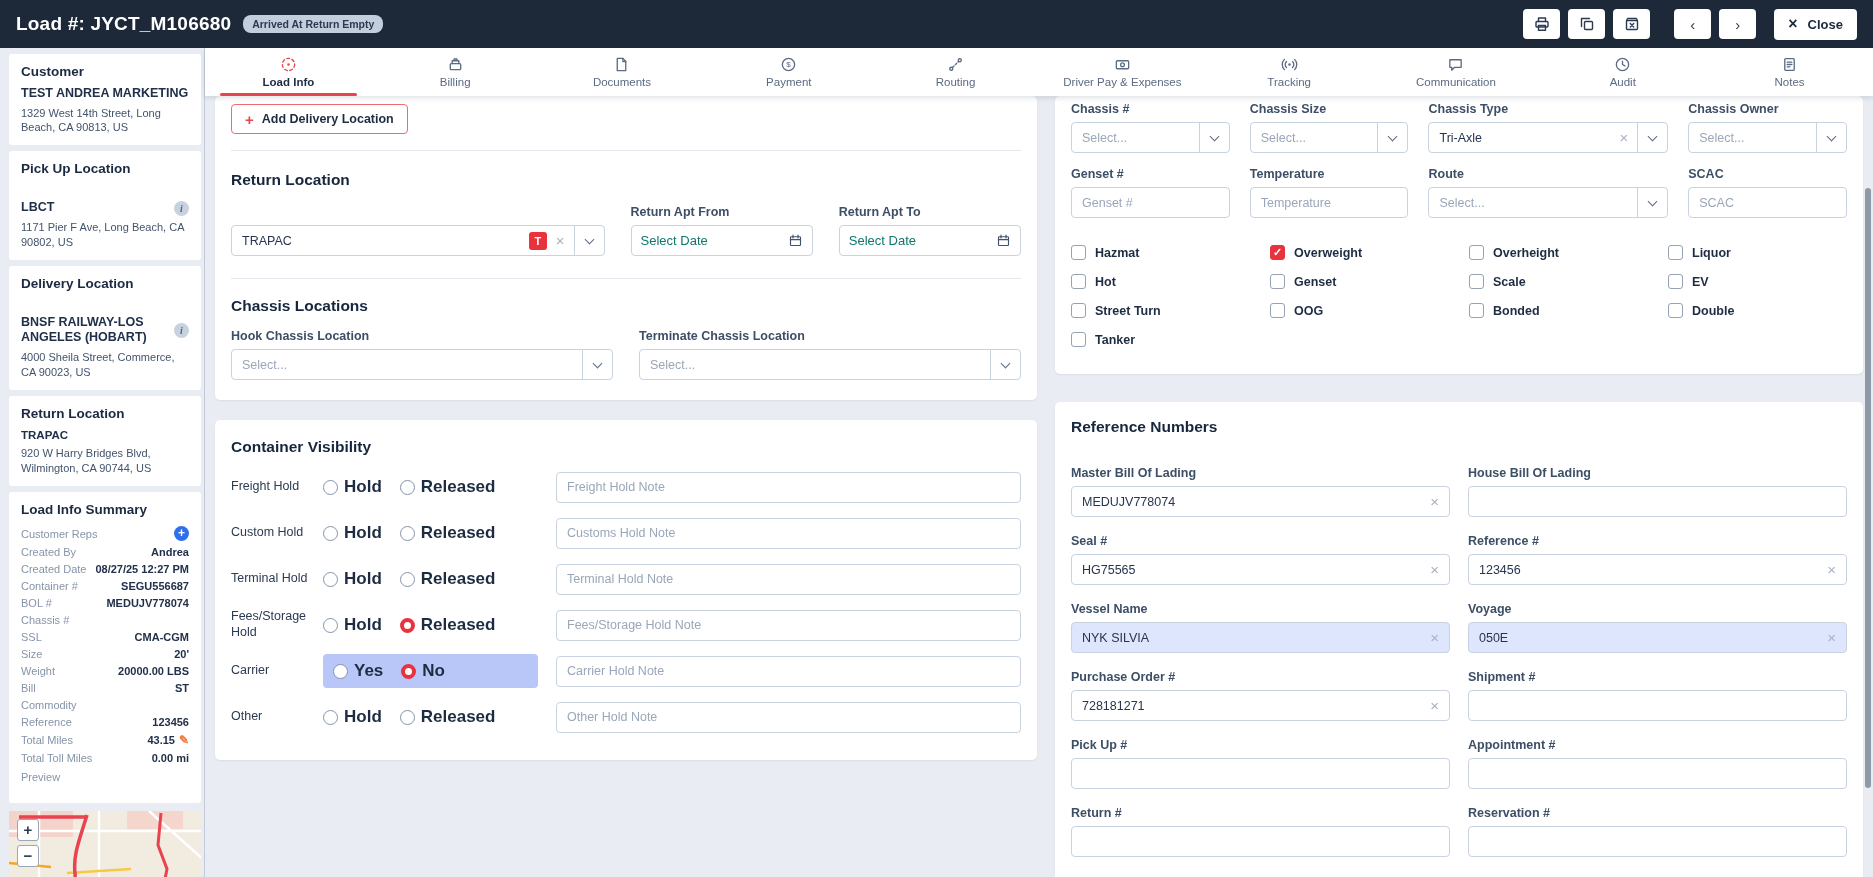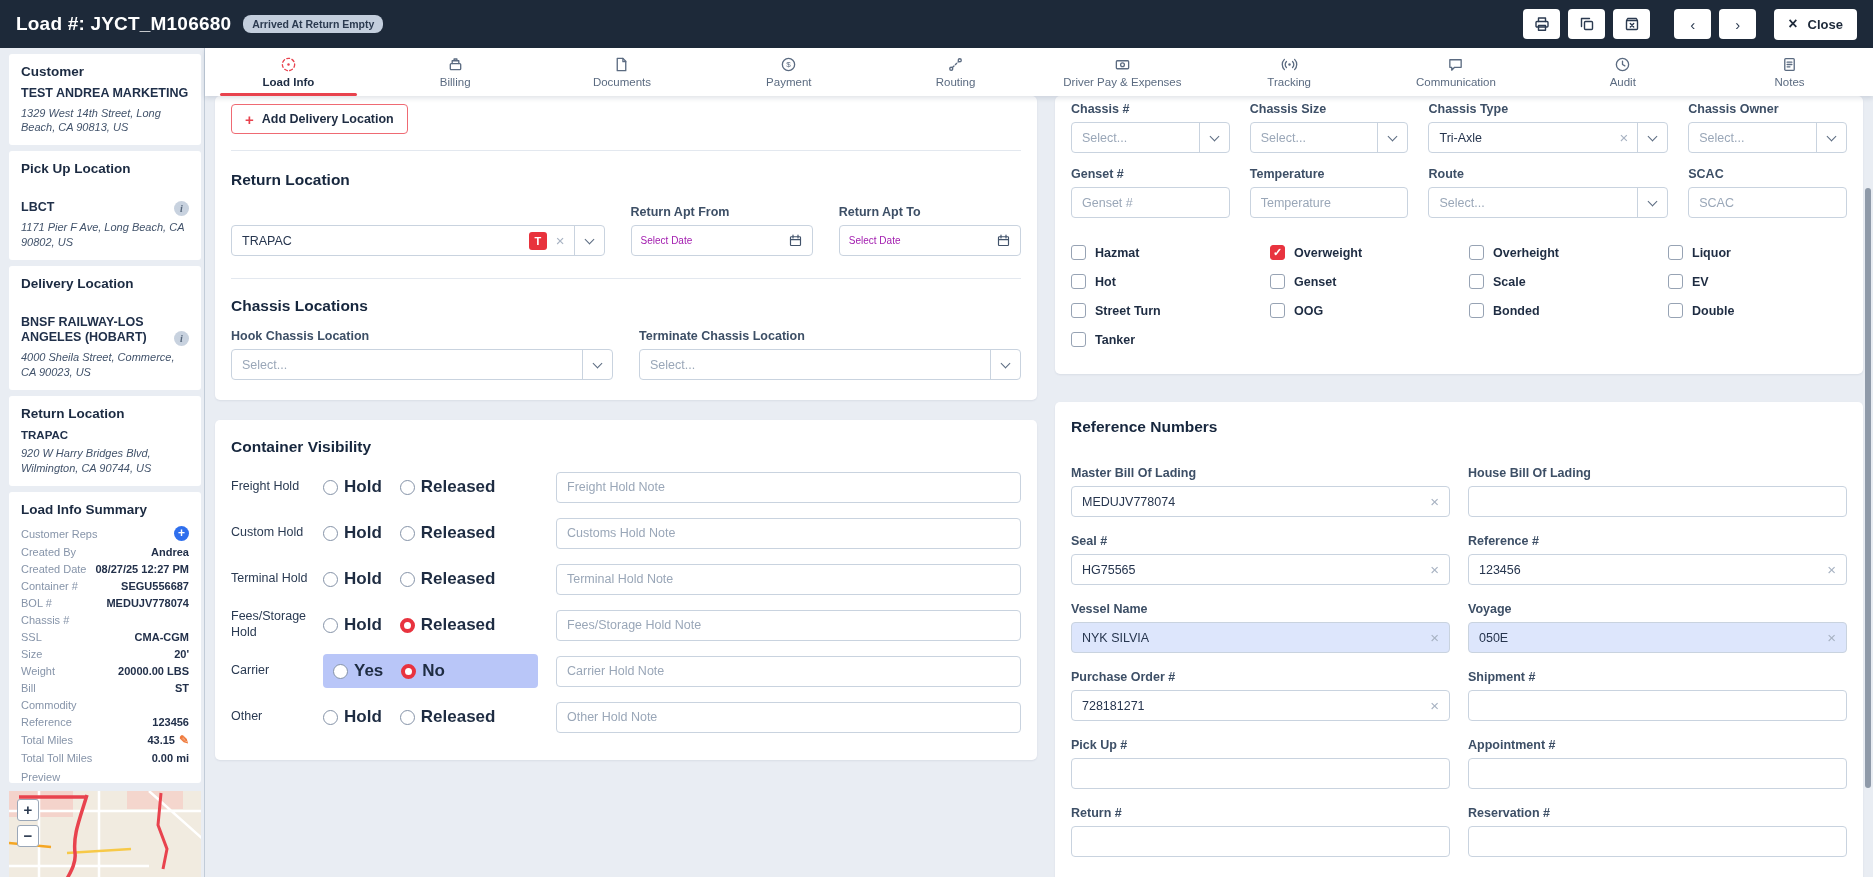--- a/index.html
+++ b/index.html
@@ -19,23 +19,23 @@
   .close-x { font-size:16px; font-weight:700; }
 
   
   .body-row { display:flex; height:829px; }
   .sidebar { width:205px; flex:none; border-right:1px solid #c2ccd8; display:flex; flex-direction:column; gap:6px; padding-top:6px; overflow:hidden; }
   .main { flex:1; position:relative; display:flex; flex-direction:column; }
 
   
   .scard { background:#fff; margin:0 3px 0 9px; padding:10px 12px; border-radius:3px; }
   .scard h3 { font-size:13.5px; font-weight:700; color:#1b2a41; margin-bottom:7px; }
-  .place-head { display:flex; align-items:flex-end; justify-content:space-between; gap:0;margin-top:24px; }
+  .place-head { display:flex; align-items:center; justify-content:space-between; gap:0;margin-top:24px; }
   .place-name { font-size:12.5px; font-weight:700; color:#20304a; line-height:1.25; }
-  .place-addr { font-size:11px; color:#42536b; line-height:1.35; margin-top:4px;font-style:italic; }
+  .place-addr { font-size:11px; color:#42536b; line-height:1.35; margin-top:4px; }
   .info-i { width:15px; height:15px; flex:none; border-radius:50%; background:#c8d2df; color:#55657a; font-size:10px; font-style:italic; font-weight:700; display:inline-flex; align-items:center; justify-content:center; font-family:"Liberation Serif", serif; cursor:pointer; }
   .sum-row { display:flex; justify-content:space-between; align-items:center; font-size:11px; padding:2.5px 0; }
   .sum-label { color:#8694a9; }
   .sum-val { color:#22304a; font-weight:700; text-align:right; display:flex; align-items:center; gap:4px; }
   .edit-ic { color:#ef7a3c; font-size:12px; cursor:pointer; }
   .plus-circle { width:15px; height:15px; border-radius:50%; background:#2f6fed; color:#fff; font-size:12px; line-height:14px; text-align:center; font-weight:700; cursor:pointer; }
   .preview-label { font-size:11px; color:#8694a9; padding-top:4px; }
   .map-wrap { position:relative; flex:1; margin:2px 3px 0 9px; overflow:hidden; background:#f1ebe0; }
   .map-zoom { position:absolute; top:8px; left:8px; display:flex; flex-direction:column; gap:4px; }
   .map-zbtn { width:22px; height:22px; background:#fff; border:1px solid #9aa7b8; border-radius:3px; font-size:15px; font-weight:700; color:#2b3a50; display:flex; align-items:center; justify-content:center; cursor:pointer; }
@@ -62,21 +62,21 @@
   .tinput { height:31px; width:100%; border:1px solid #c9d3df; border-radius:4px; padding:0 10px; font-size:12.5px; color:#26354e; background:#fff; outline:none; }
   .tinput::placeholder { color:#9aa7b8; }
   .combo { height:31px; border:1px solid #c9d3df; border-radius:4px; display:flex; align-items:center; background:#fff; }
   .combo .cval { flex:1; border:none; outline:none; padding:0 10px; font-size:12.5px; color:#26354e; background:transparent; min-width:0; }
   .combo .ph { flex:1; padding:0 10px; font-size:12.5px; color:#9aa7b8; }
   .tbadge { width:18px; height:18px; flex:none; background:#e8323c; color:#fff; border-radius:3px; font-size:11px; font-weight:700; display:flex; align-items:center; justify-content:center; }
   .clear-x { color:#a7b2c2; margin:0 9px; font-size:15px; cursor:pointer; flex:none; }
   .dd { width:30px; flex:none; align-self:stretch; border-left:1px solid #c9d3df; display:flex; align-items:center; justify-content:center; cursor:pointer; }
   .caret { width:7px; height:7px; border-right:1.6px solid #5b6b81; border-bottom:1.6px solid #5b6b81; transform:rotate(45deg); margin-top:-3px; }
   .datebox { height:31px; border:1px solid #c9d3df; border-radius:4px; display:flex; align-items:center; padding:0 9px; gap:8px; background:#fff; }
-  .datebox .ph { flex:1; color:#a21caf; font-size:10px; }
+  .datebox .ph { flex:1; color:#0f766e; font-size:13px; }
   .datebox svg { stroke:#42536b; fill:none; stroke-width:1.4; stroke-linecap:round; flex:none; }
 
   
   .card-return { padding:8px 16px 20px; }
   .add-del-btn { display:inline-flex; align-items:center; gap:8px; border:1px solid #ef6a73; color:#1e2c42; background:#fff; border-radius:4px; height:30px; padding:0 13px; font-size:12.5px; font-weight:600; cursor:pointer; }
   .red-plus { color:#e8434e; font-size:15px; font-weight:700; }
   .ret-row { display:flex; gap:26px; align-items:flex-end; }
   .ret-combo { flex:2.05; }
   .ret-apt { flex:1; }
 
@@ -170,21 +170,21 @@
         <span class="place-name">BNSF RAILWAY-LOS ANGELES (HOBART)</span>
         <span class="info-i">i</span>
       </div>
       <div class="place-addr">4000 Sheila Street, Commerce, CA 90023, US</div>
     </section>
     <section class="scard">
       <h3>Return Location</h3>
       <div class="place-name" style="font-size:11.5px">TRAPAC</div>
       <div class="place-addr">920 W Harry Bridges Blvd, Wilmington, CA 90744, US</div>
     </section>
-    <section class="scard" style="padding-bottom:0">
+    <section class="scard" style="padding-bottom:20px">
       <h3>Load Info Summary</h3>
       <div class="sum-row">
         <span class="sum-label">Customer Reps</span>
         <span class="plus-circle">+</span>
       </div>
       <div class="sum-row">
           <span class="sum-label">Created By</span>
           <span class="sum-val">Andrea</span>
         </div>
       <div class="sum-row">

